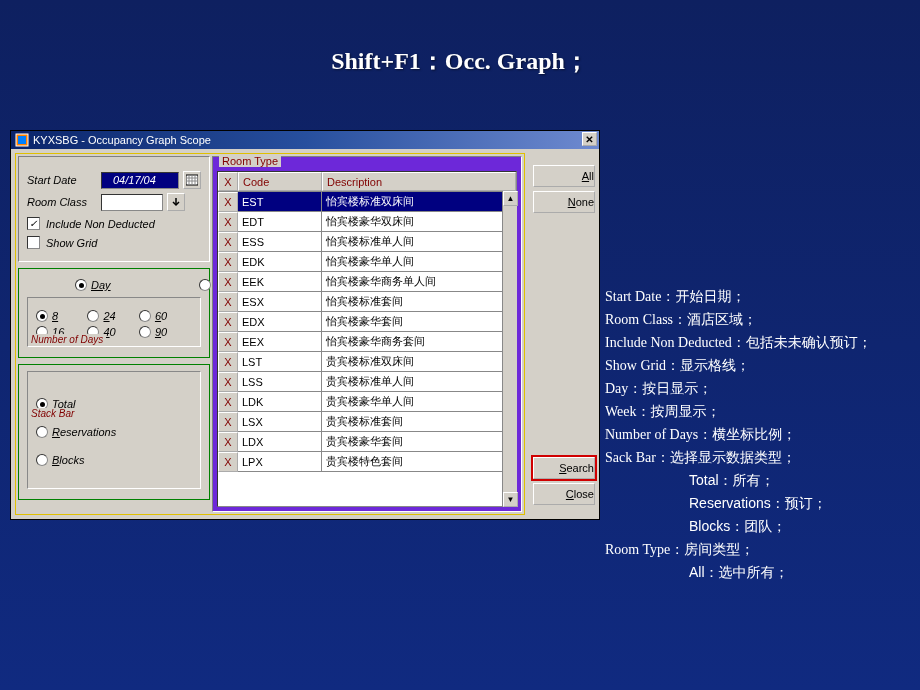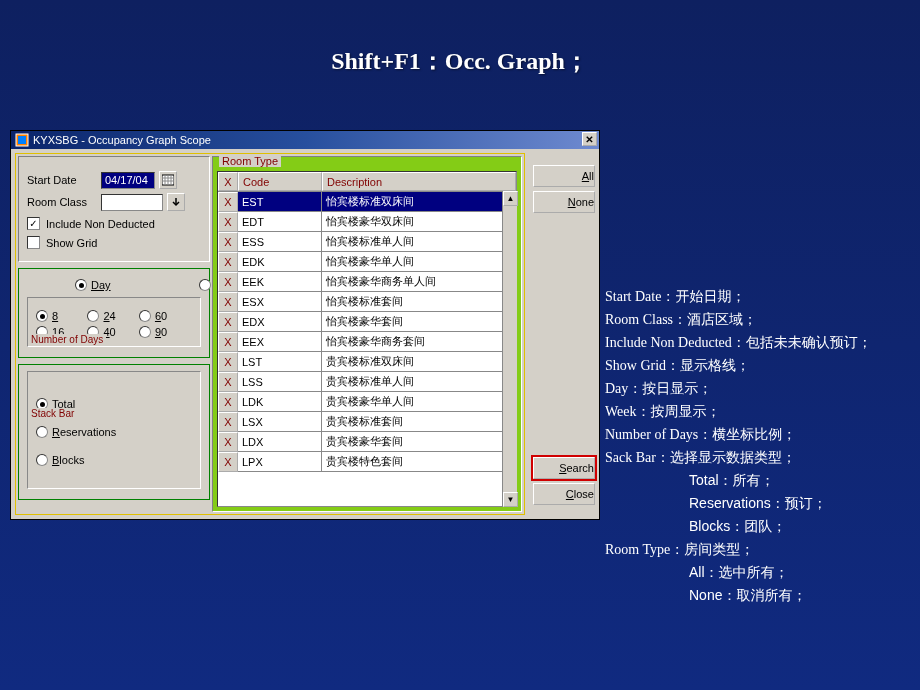--- a/index.html
+++ b/index.html
@@ -62,20 +62,21 @@
     flex: 1;
     display: flex;
     padding: 2px;
     gap: 2px;
   }
   .left-panel {
     width: 192px;
     display: flex;
     flex-direction: column;
     gap: 6px;
+    font-style: italic;
   }
   .panel {
     background: #d4d0c8;
     border: 1px solid #808080;
     border-right-color: #fff;
     border-bottom-color: #fff;
     padding: 10px 8px;
     position: relative;
   }
   .groupbox {
@@ -100,22 +101,22 @@
   .form-row {
     display: flex;
     align-items: center;
     margin: 4px 0;
   }
   .form-label { flex: 0 0 74px; }
   .text-input {
     background: #000080;
     color: #fff;
     border: 1px inset #888;
-    width: 54px; height: 17px;
-    padding: 1px 3px;
+    width: 78px; height: 17px;
+    padding: 1px 11px;
     font-size: 11px;
   }
   .plain-input {
     background: #fff;
     border: 1px inset #888;
     width: 62px; height: 17px;
   }
   .icon-btn {
     width: 18px; height: 18px;
     border: 1px outset #fff;
@@ -141,21 +142,21 @@
   }
   .radio.checked::after {
     content: ""; width: 5px; height: 5px; background: #000; border-radius: 50%;
   }
   .radio-grid { display: flex; flex-wrap: wrap; }
   .radio-grid .radio-row { width: 33%; margin: 2px 0; }
   .stack-col .radio-row { margin: 16px 0; }
   
   .rt-panel {
     flex: 1;
-    background: #84cc16;
+    background: #6d28d9;
     border: 1px solid #808080;
     border-right-color: #fff;
     border-bottom-color: #fff;
     position: relative;
     padding: 6px 4px 4px 4px;
   }
   .rt-label {
     position: absolute; top: -2px; left: 6px;
     color: #800000; background: #d4d0c8; padding: 0 3px; font-size: 11px;
   }
@@ -451,14 +452,13 @@
     <div><span class="en">Show Grid：</span><span class="cn">显示格线；</span></div>
     <div><span class="en">Day：</span><span class="cn">按日显示；</span></div>
     <div><span class="en">Week：</span><span class="cn">按周显示；</span></div>
     <div><span class="en">Number of Days：</span><span class="cn">横坐标比例；</span></div>
     <div><span class="en">Sack Bar：</span><span class="cn">选择显示数据类型；</span></div>
     <div class="indent"><span class="en"></span><span class="cn">Total：所有；</span></div>
     <div class="indent"><span class="en"></span><span class="cn">Reservations：预订；</span></div>
     <div class="indent"><span class="en"></span><span class="cn">Blocks：团队；</span></div>
     <div><span class="en">Room Type：</span><span class="cn">房间类型；</span></div>
     <div class="indent"><span class="en"></span><span class="cn">All：选中所有；</span></div>
-    <div class="indent"><span class="en"></span><span class="cn">None：取消所有；</span></div>
   </div>
 
 </body></html>

